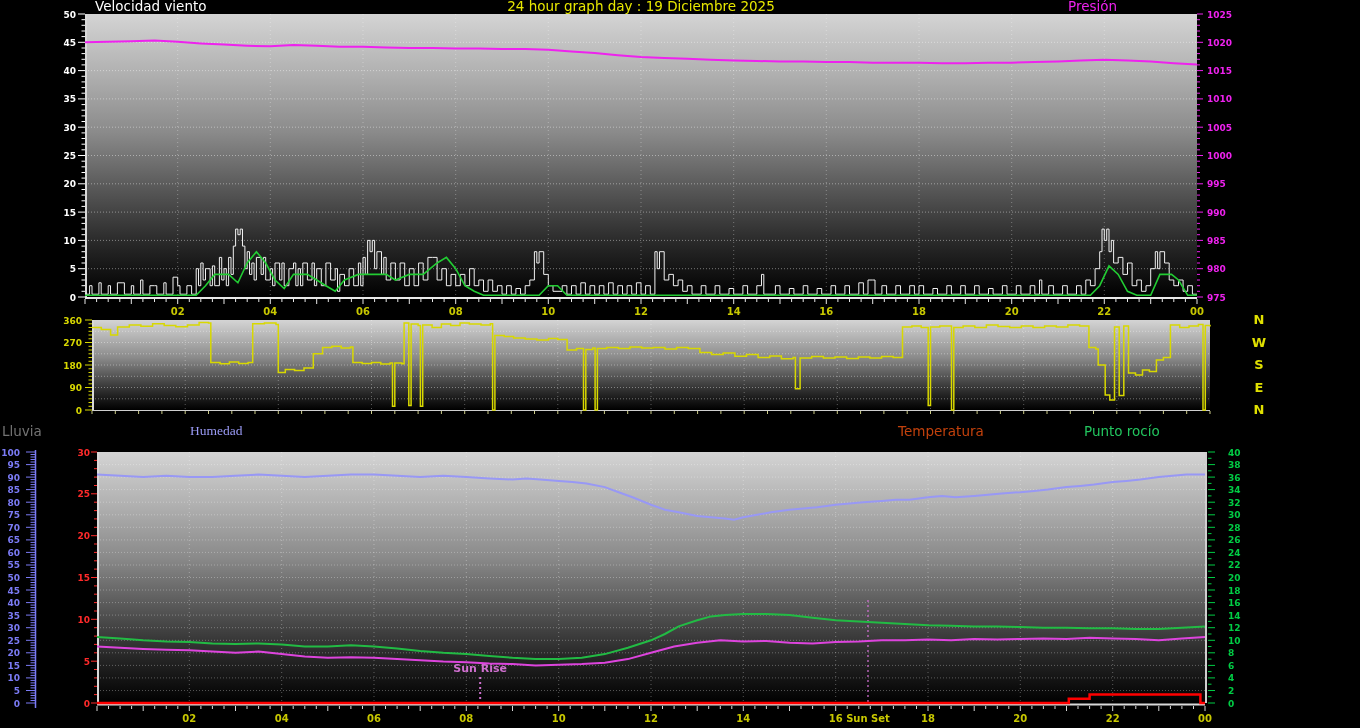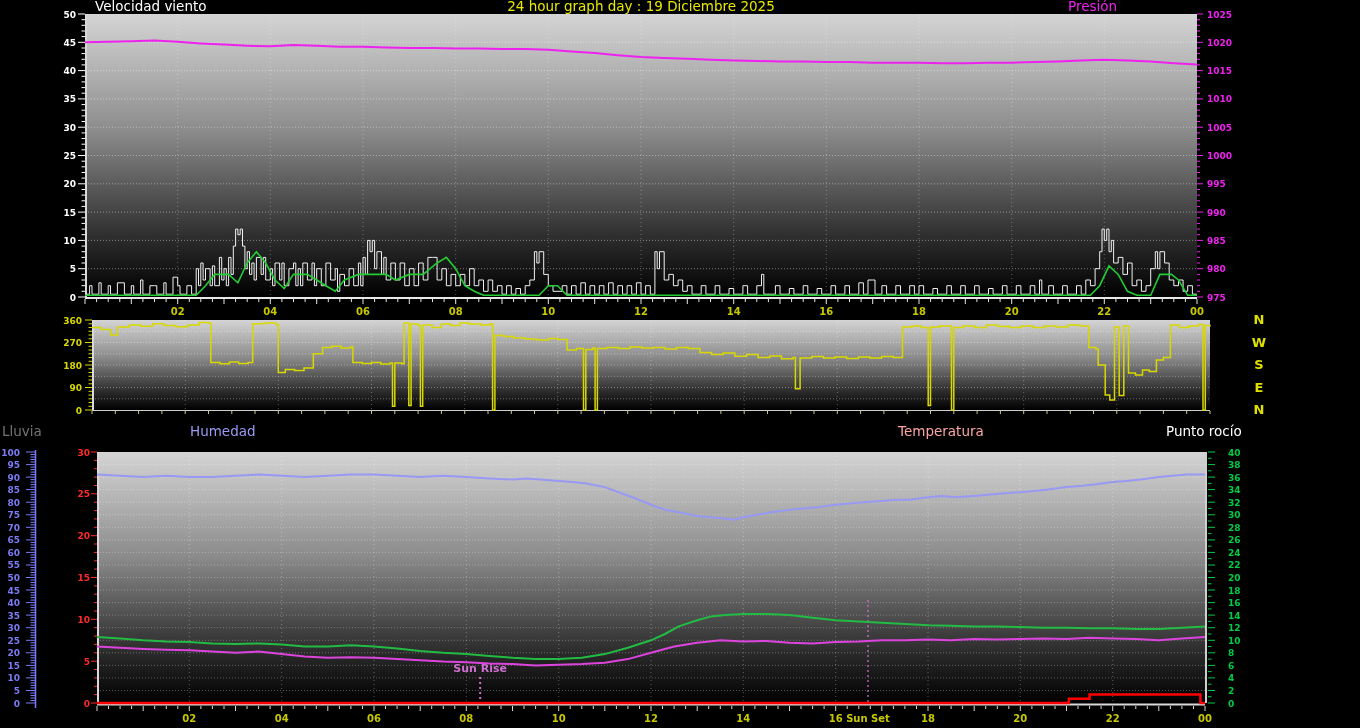--- a/index.html
+++ b/index.html
@@ -3,23 +3,23 @@
 <meta charset="utf-8">
 <style>
   html,body{margin:0;padding:0;background:#000;}
   .screen{position:relative;width:1360px;height:728px;background:#000;overflow:hidden;
           font-family:"DejaVu Sans",sans-serif;text-align:right;}
   .lbl{position:absolute;font-size:13.5px;white-space:nowrap;}
   #wind-title{left:95px;top:-2px;color:#ffffff;}
   #main-title{left:641px;top:-2px;transform:translateX(-50%);color:#e8e800;}
   #pressure-title{left:1068px;top:-2px;color:#ee22ee;}
   #rain-label{left:2px;top:423px;color:#737373;}
-  #humidity-label{left:190px;top:423px;color:#9a9af5;}
-  #temperature-label{left:898px;top:423px;color:#fca5a5;}
-  #dew-label{left:1166px;top:423px;color:#ffffff;}
+  #humidity-label{left:190px;top:423px;color:#9a9af5;font-family:Liberation Serif, serif;}
+  #temperature-label{left:898px;top:423px;color:#c2410c;}
+  #dew-label{left:1084px;top:423px;color:#22c55e;}
   #chart-svg{position:absolute;left:0;top:0;}
   #chart-svg text{font-family:"DejaVu Sans",sans-serif;font-weight:bold;}
 </style>
 </head>
 <body>
 
 <div class="screen">
   <div class="lbl" id="wind-title">Velocidad viento</div>
   <div class="lbl" id="main-title">24 hour graph day : 19 Diciembre 2025</div>
   <div class="lbl" id="pressure-title">Presión</div>

